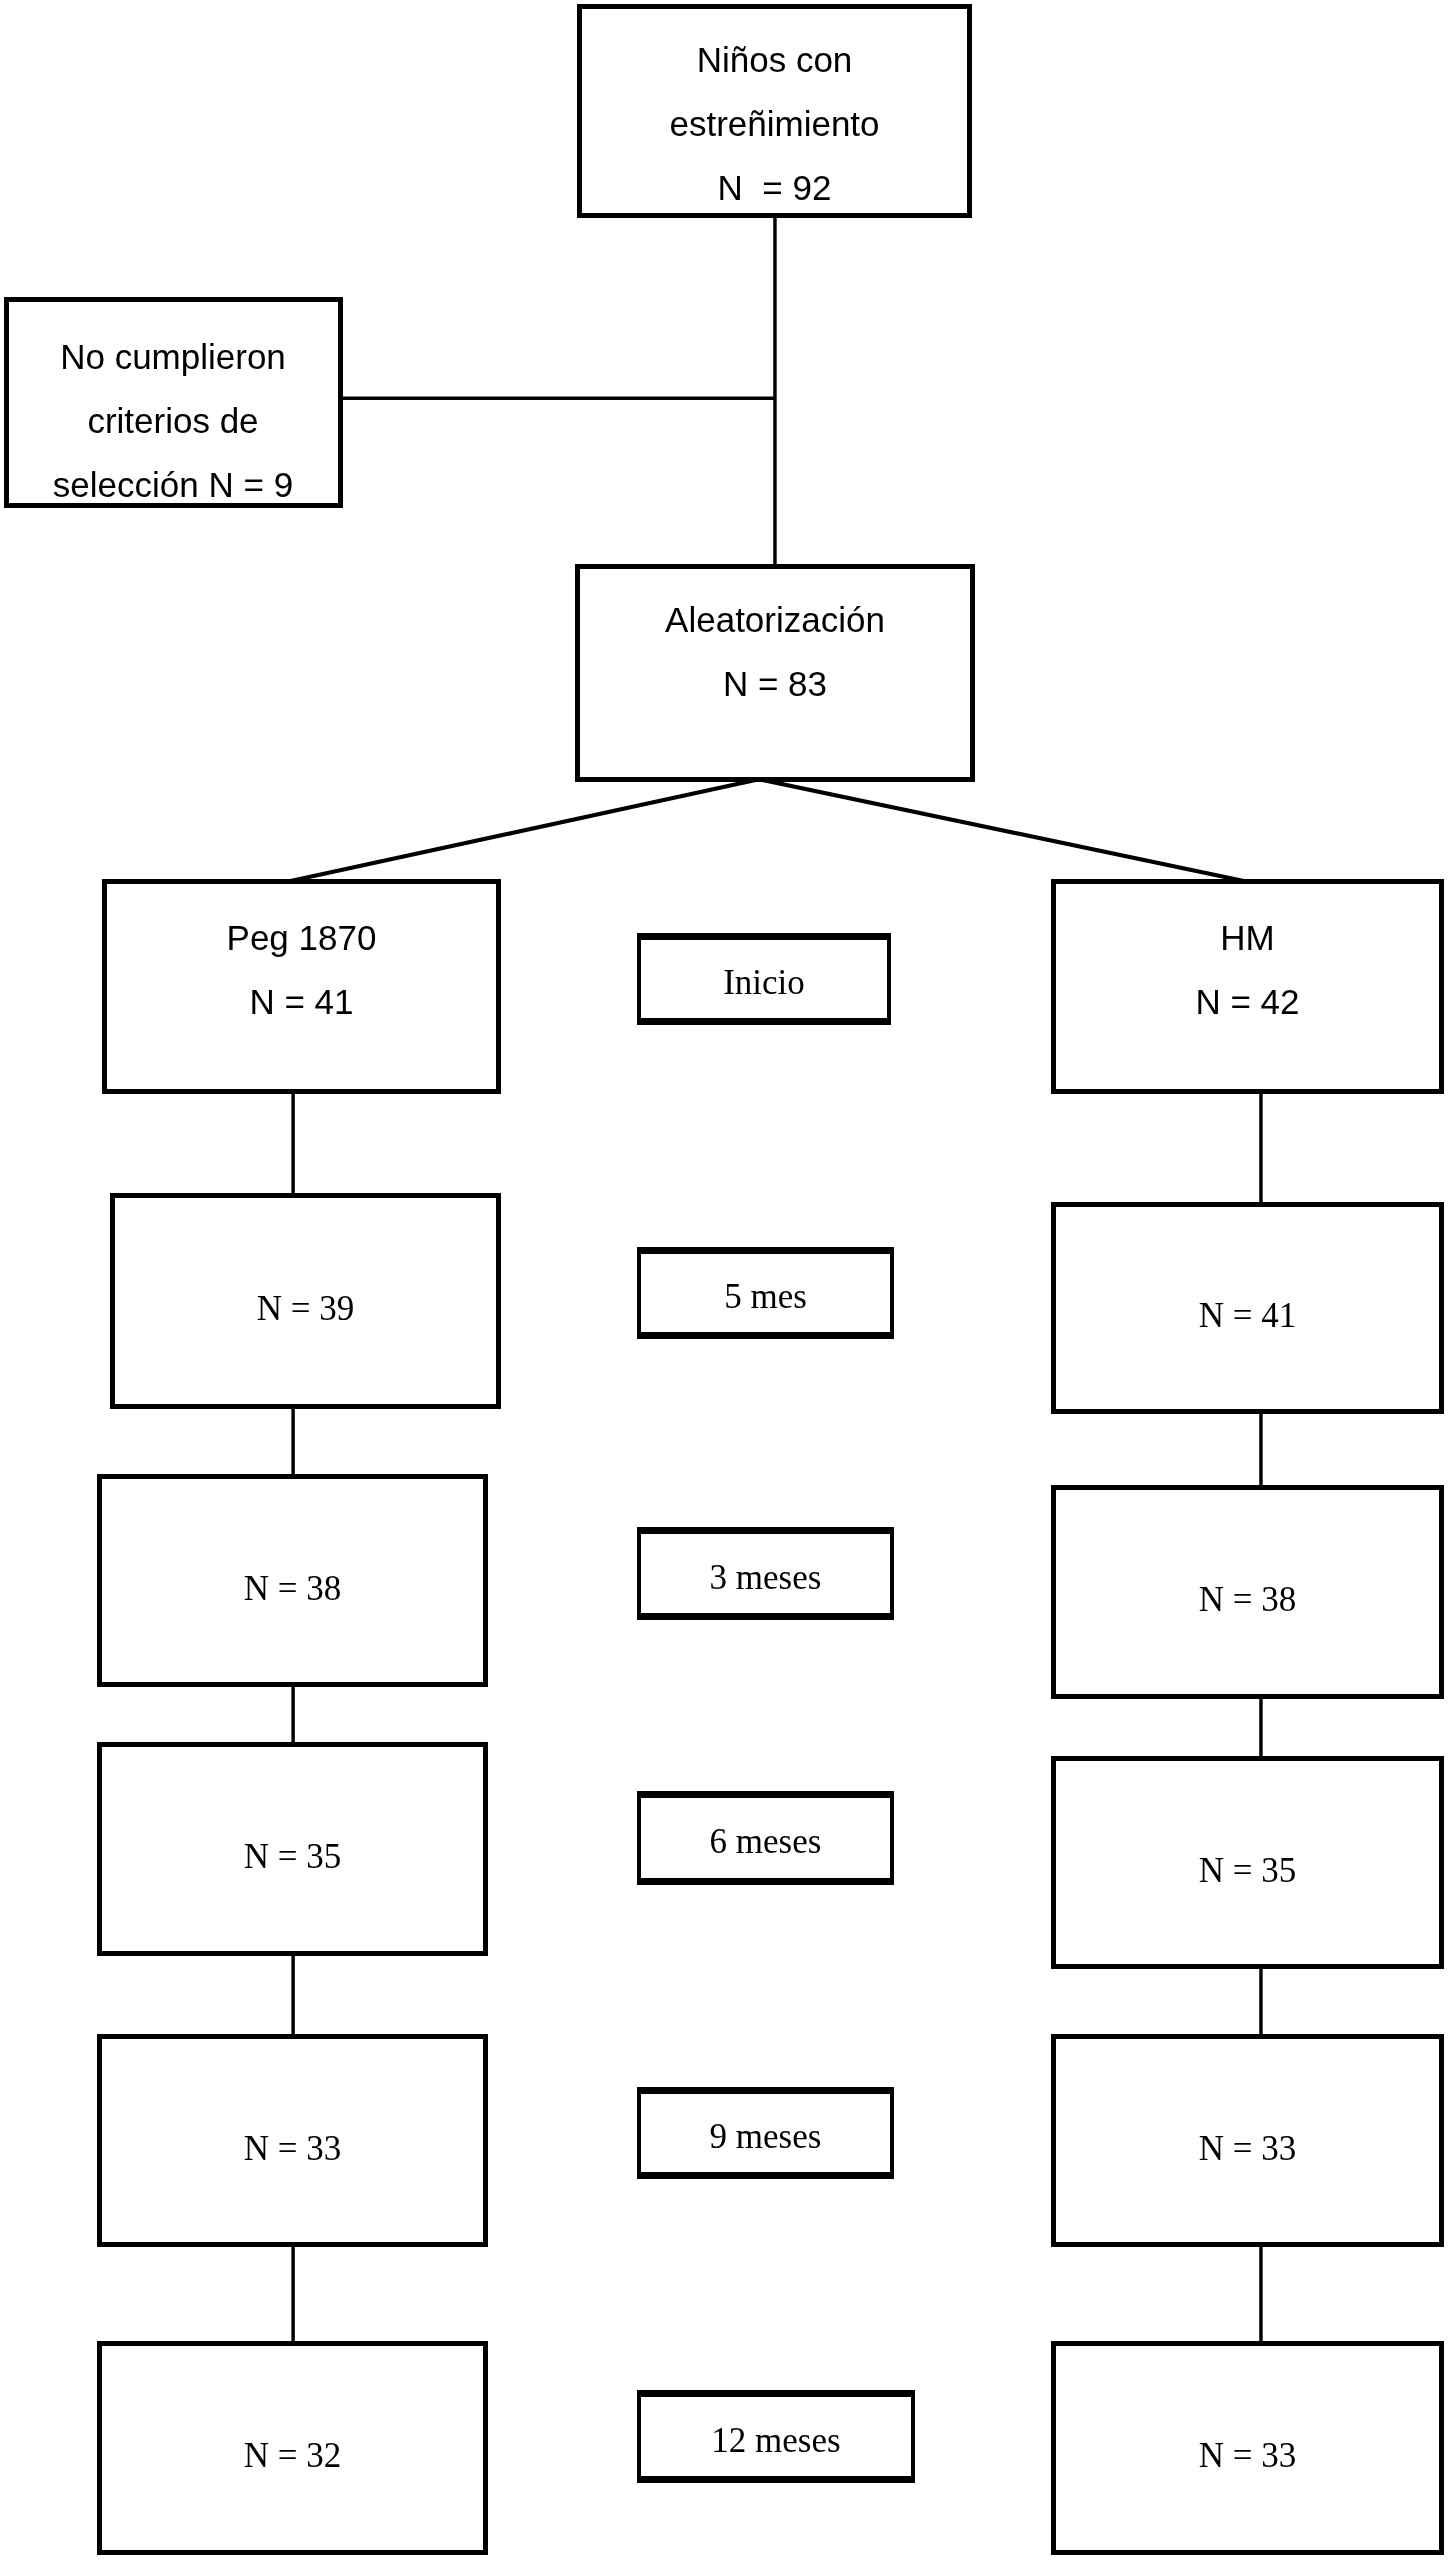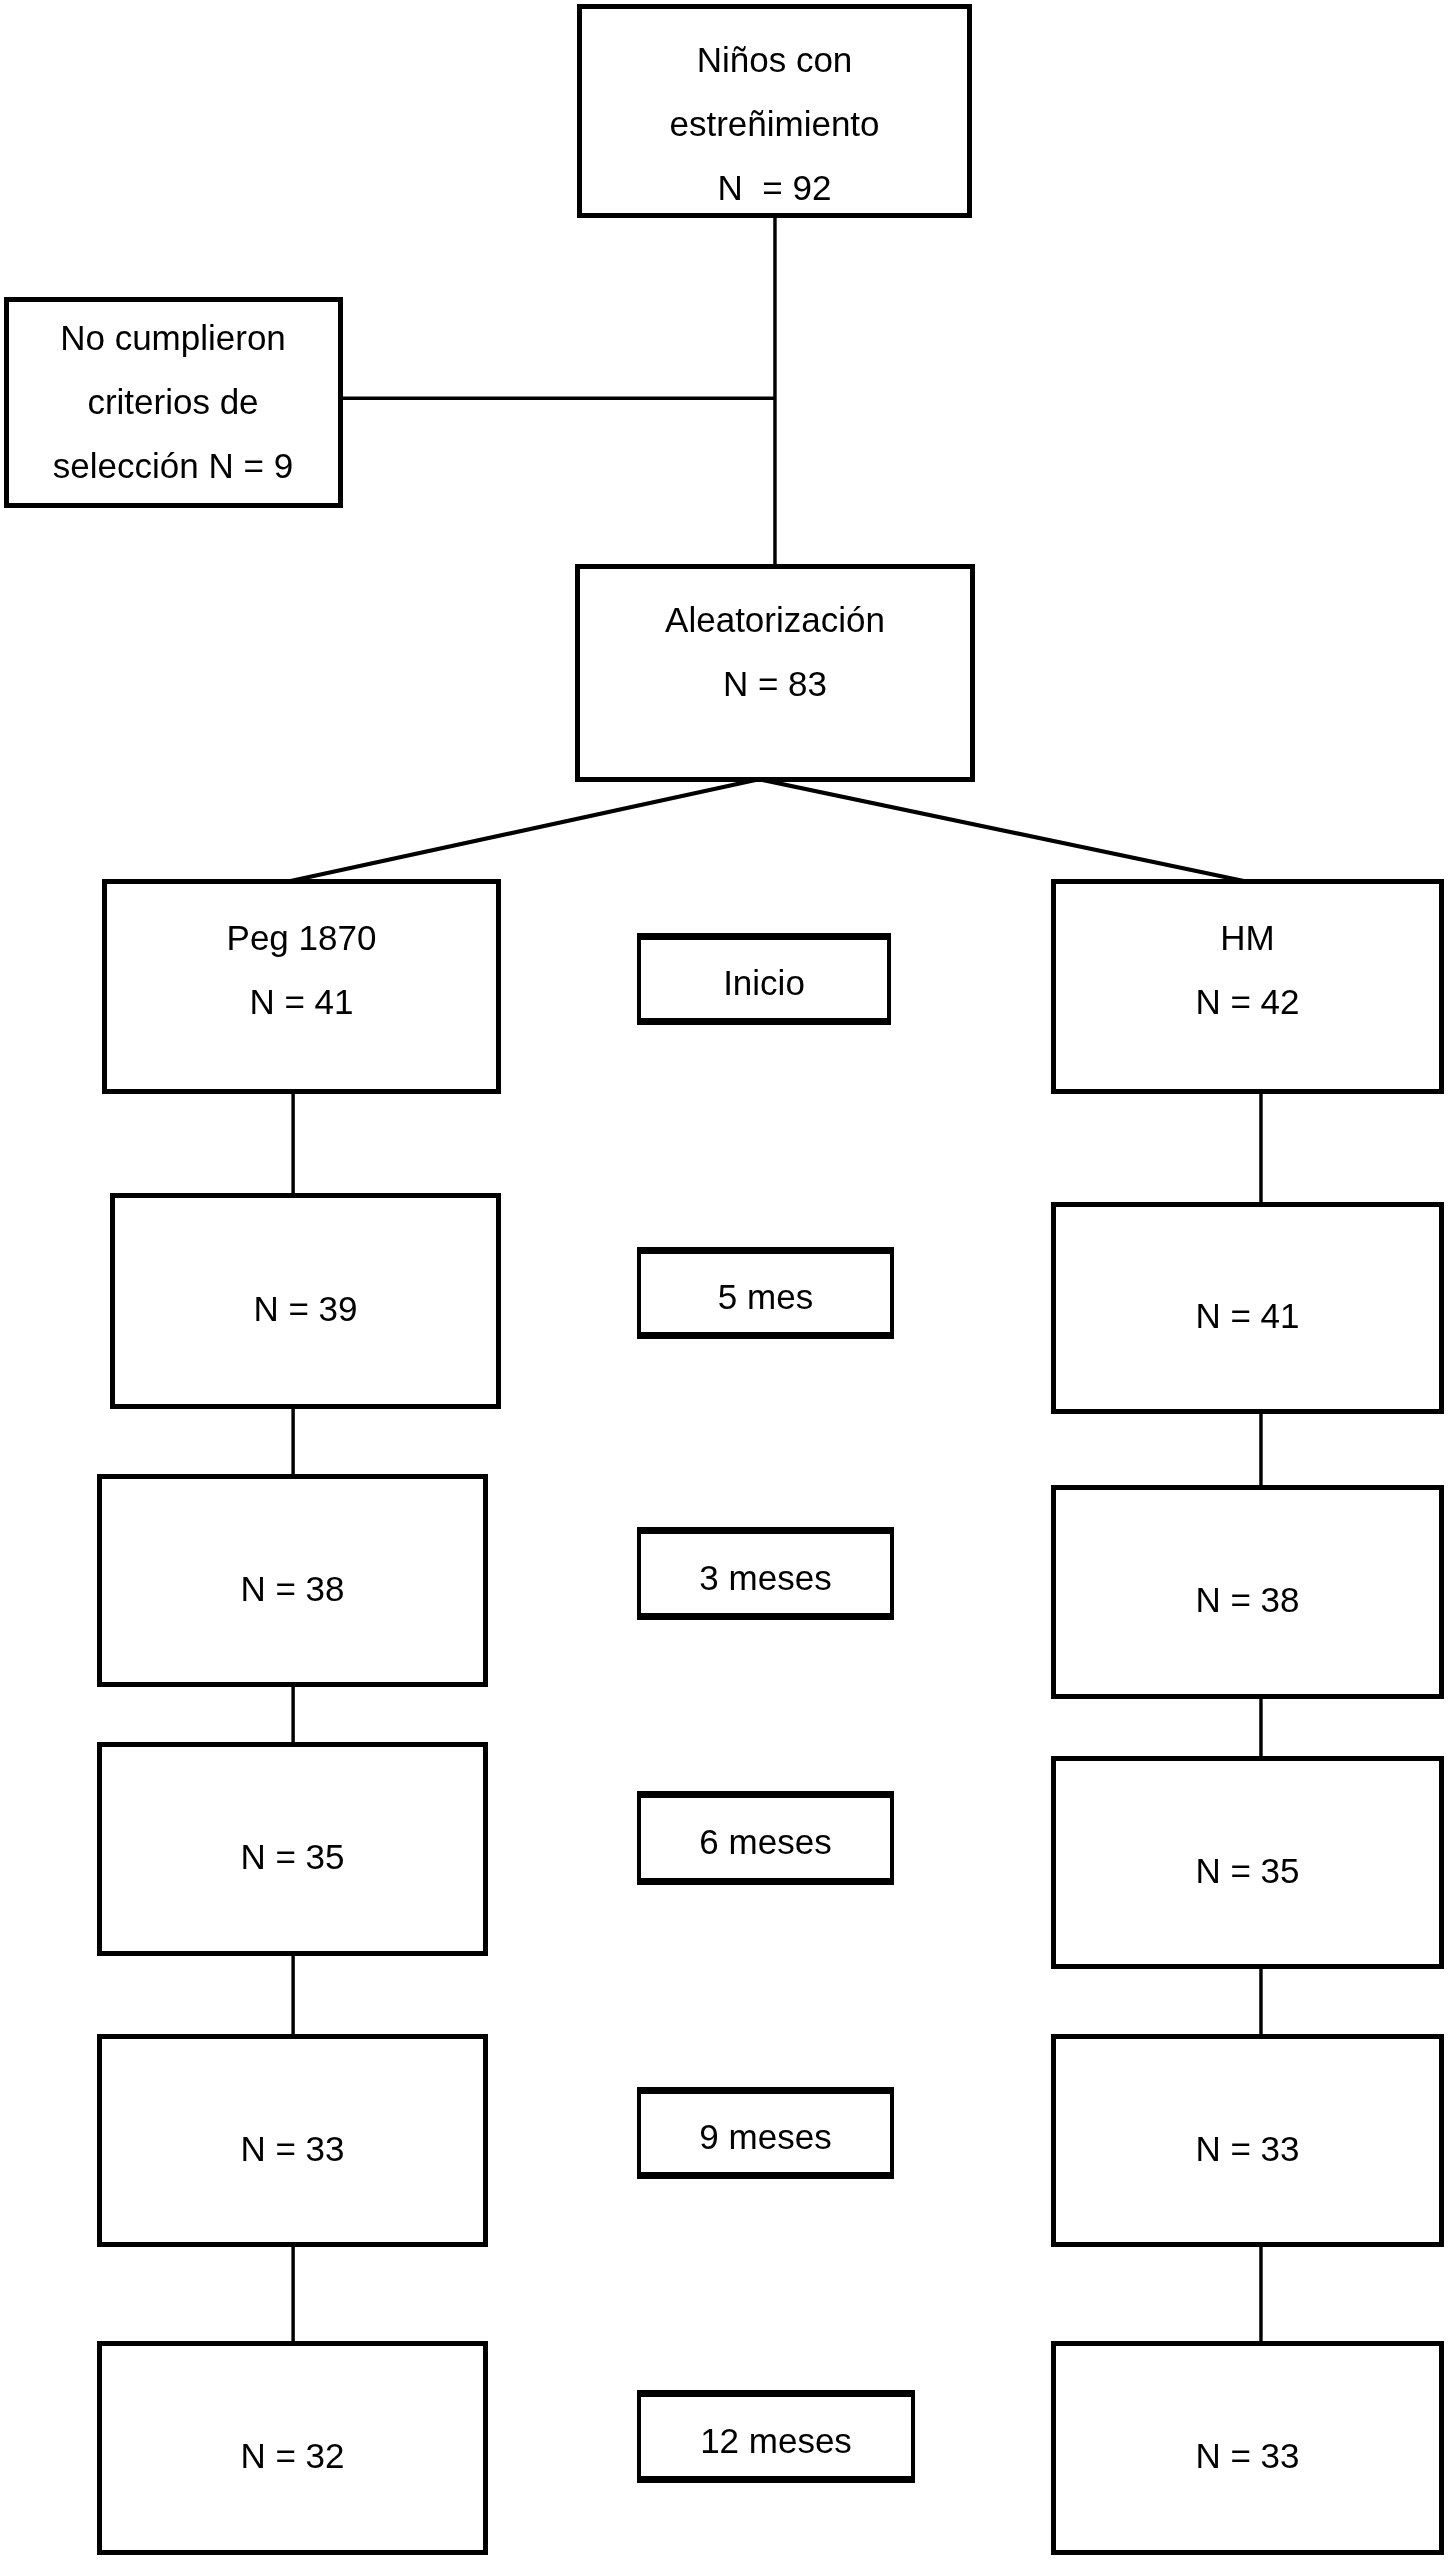--- a/index.html
+++ b/index.html
@@ -36,29 +36,29 @@
     white-space: pre-wrap;
   }
   
   .pad-top { padding-top: 19.4px; }
   
   .center-one {
     display: flex;
     align-items: center;
     justify-content: center;
   }
-  .center-one .line { transform: translateY(8.3px); }
+  .center-one .line { transform: translateY(8.3px); font-family: Liberation Serif, serif; }
   .timeline-box {
     border-width: 7px 4.8px;
   }
   .timeline-box .line { transform: translateY(4.1px); }
 
   
   #enrollment     { left: 577px;  top: 3.5px;    width: 395px; height: 214px; }
-  #excluded       { left: 3.5px;    top: 297px;  width: 339px; height: 211px; padding-top: 4px; }
+  #excluded       { left: 3.5px;    top: 297px;  width: 339px; height: 211px; padding-top: 23px; }
   #randomization  { left: 575px;  top: 564px;  width: 400px; height: 218px; }
   #peg-header     { left: 102px;  top: 879px; width: 399px; height: 215px; padding-top: 22px; }
   #hm-header      { left: 1051px; top: 879px; width: 393px; height: 215px; padding-top: 22px; }
 
   #peg-f1 { left: 110px; top: 1193px; width: 391px; height: 216px; }
   #peg-f2 { left: 97px; top: 1474px; width: 391px; height: 213px; }
   #peg-f3 { left: 97px; top: 1742px; width: 391px; height: 214px; }
   #peg-f4 { left: 97px; top: 2034px; width: 391px; height: 213px; }
   #peg-f5 { left: 97px; top: 2341px; width: 391px; height: 214px; }
 

